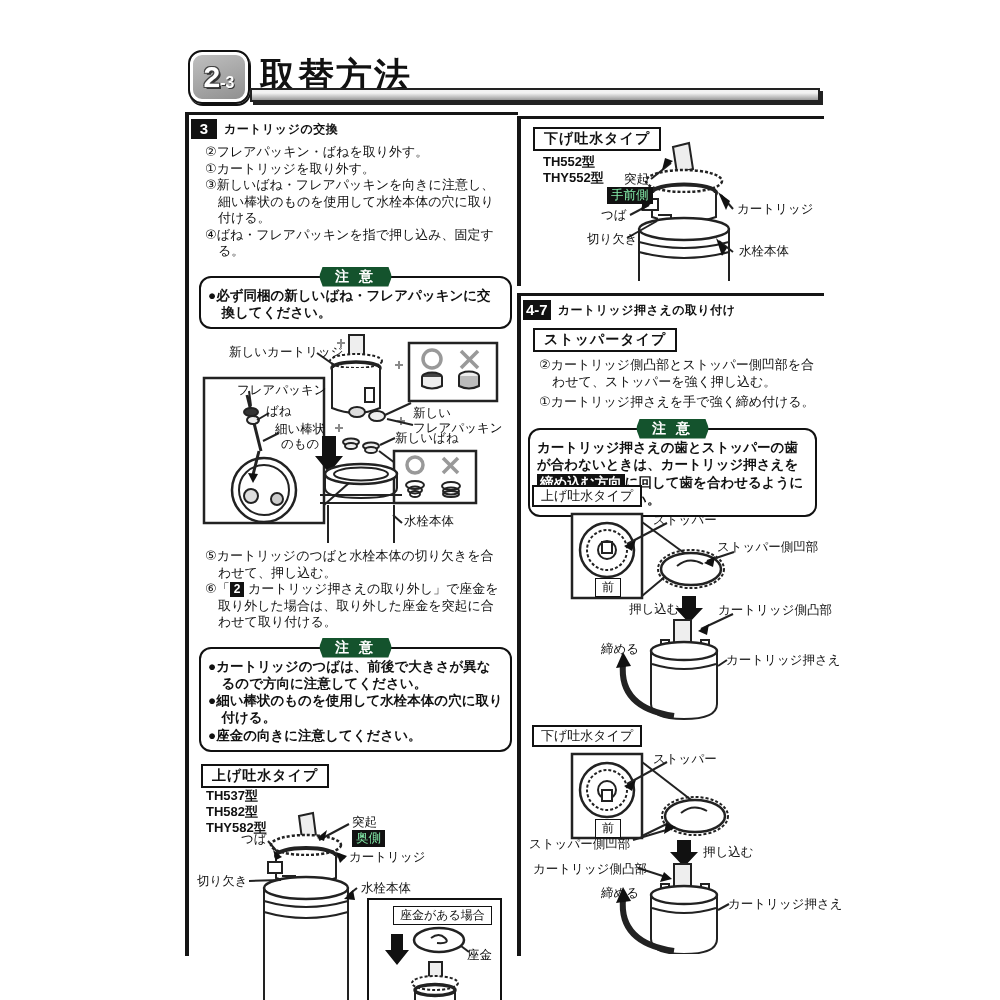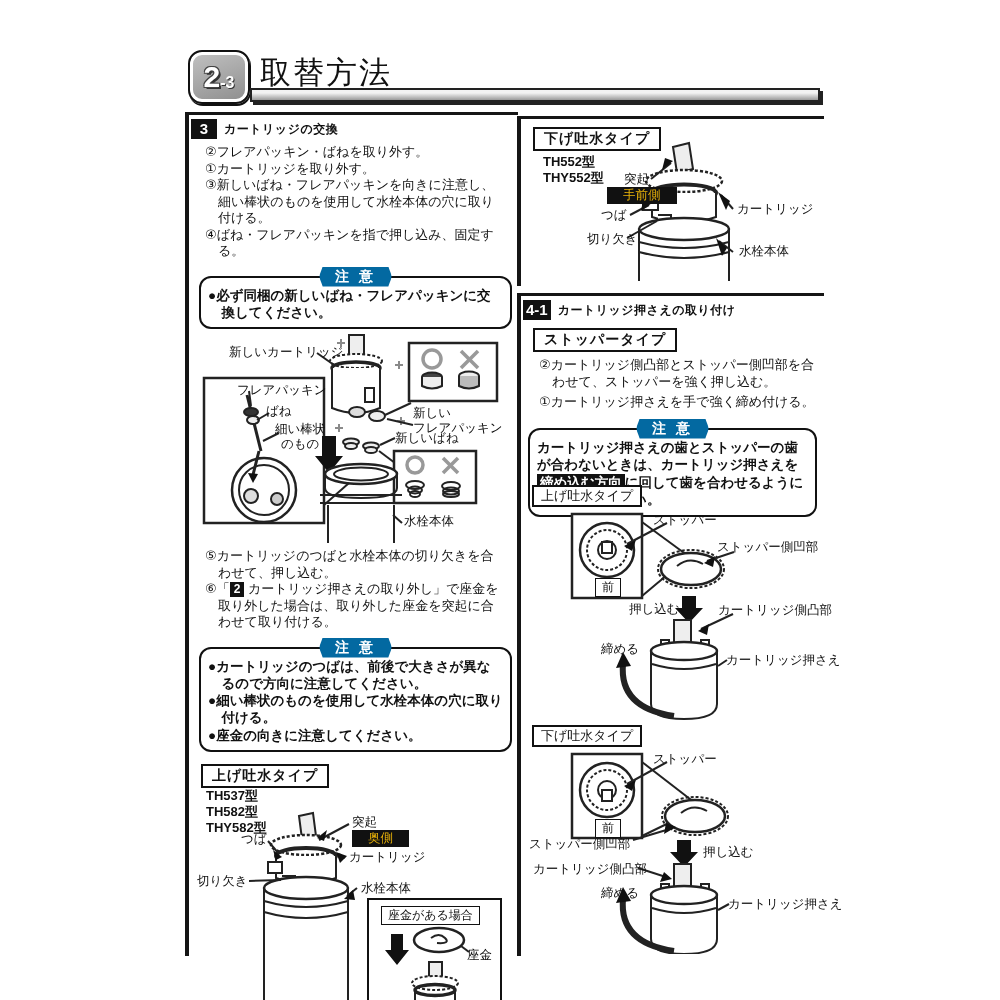--- a/index.html
+++ b/index.html
@@ -8,21 +8,21 @@
   
   .hdr-badge{position:absolute;left:188px;top:50px;width:58px;height:50px;
     border:2px solid #111;border-radius:14px;
     background:linear-gradient(160deg,#c2c2c2,#8d8d8d);
     box-shadow:inset 0 0 0 3px #fff,1px 2px 0 #111;
     display:flex;align-items:center;justify-content:center;}
   .hdr-badge .big{font-size:30px;font-weight:bold;color:#fff;
     text-shadow:-1px -1px 0 #444,1px -1px 0 #444,-1px 1px 0 #444,2px 2px 0 #333;}
   .hdr-badge .small{font-size:16px;font-weight:bold;color:#fff;margin-top:12px;
     text-shadow:1px 1px 0 #333;}
-  .hdr-title{position:absolute;left:260px;top:52px;font-size:31px;font-weight:normal;letter-spacing:2px;}
+  .hdr-title{position:absolute;left:260px;top:52px;font-size:36px;font-weight:bold;letter-spacing:2px;}
   .hdr-bar{position:absolute;left:250px;top:88px;width:566px;height:10px;
     border:2px solid #222;background:linear-gradient(#f2f2f2 30%,#9a9a9a);
     box-shadow:3px 3px 0 rgba(10,10,10,.9);}
   
   .col{position:absolute;border-top:3px solid #151515;border-left:4px solid #151515;background:#fff;}
   .col-left{left:185px;top:112px;width:329px;height:841px;}
   .col-r1{left:517px;top:116px;width:303px;height:167px;}
   .col-r2{left:517px;top:293px;width:303px;height:660px;}
   
   .sec-head{display:flex;align-items:center;gap:7px;margin:4px 0 0 2px;}
@@ -31,33 +31,33 @@
   .sec-title{font-size:12px;font-weight:bold;letter-spacing:.5px;}
   
   .steps{margin:5px 0 0 16px;width:296px;font-size:13px;line-height:1.27;}
   .step{padding-left:1em;text-indent:-1em;}
   .inline-badge{display:inline-block;background:#111;color:#fff;font-weight:bold;
     padding:0 4px;font-size:12px;line-height:15px;text-indent:0;}
   
   .caution{position:relative;border:2.5px solid #111;border-radius:12px;background:#fff;
     margin:16px 6px 0 10px;padding:9px 7px 6px 7px;}
   .caution-badge{position:absolute;top:-11px;left:50%;transform:translateX(-50%);
-    background:#0369a1;color:#fff;font-weight:bold;font-size:14px;letter-spacing:3px;
+    background:#14532d;color:#fff;font-weight:bold;font-size:14px;letter-spacing:3px;
     padding:1px 16px;clip-path:polygon(5% 0,95% 0,100% 50%,95% 100%,5% 100%,0 50%);}
   .caution .item{font-size:13.5px;font-weight:bold;line-height:1.28;padding-left:1em;text-indent:-1em;}
   .caution .plain{font-size:13.5px;font-weight:bold;line-height:1.3;}
   .hl{display:inline-block;background:#111;color:#fff;padding:0 3px;text-indent:0;}
   
   .type-label{display:inline-block;border:2px solid #111;background:#fff;
     font-size:14px;font-weight:bold;padding:1px 9px;letter-spacing:1px;}
   .models{margin:3px 0 0 22px;font-size:13px;font-weight:bold;line-height:1.25;}
   
   .diag{position:relative;}
   .dlabel{position:absolute;font-size:12.5px;font-weight:normal;white-space:nowrap;}
-  .dlabel.black{background:#111;color:#eab308;padding:0 16px;}
+  .dlabel.black{background:#111;color:#86efac;padding:0 4px;}
   .dlabel.boxed{border:2px solid #111;background:#fff;padding:0 7px;font-size:13px;}
   .dlabel.boxed-sm{border:1.5px solid #111;background:#fff;padding:0 6px;font-size:12px;}
   svg{position:absolute;left:0;top:0;}
   .zagane-box{position:absolute;border:2px solid #111;background:#fff;}
 </style>
 </head>
 <body>
 
 <div class="page">
 
@@ -259,21 +259,21 @@
             <path d="M62 38q8-6 14 0t-8 5"></path>
             <path d="M22 34h12v16h6l-12 15-12-15h6z" fill="#111" stroke="none"></path>
             <rect x="60" y="62" width="13" height="15" fill="#eee"></rect>
             <ellipse cx="66" cy="83" rx="23" ry="7" fill="#fff" stroke-dasharray="3 2"></ellipse>
             <ellipse cx="66" cy="90" rx="20" ry="5.5" stroke-width="3.5"></ellipse>
             <path d="M46 90v14q20 9 40 0V90"></path>
             <path d="M43 106h46"></path>
             <line x1="100" y1="52" x2="92" y2="46"></line>
           </g>
         </svg>
-        <div class="dlabel boxed-sm" style="left:12px;top:6px;">座金がある場合</div>
+        <div class="dlabel boxed-sm" style="left:24px;top:6px;">座金がある場合</div>
         <div class="dlabel" style="left:98px;top:47px;">座金</div>
       </div>
     </div>
   </div>
 
   <div class="col col-r1">
     <div style="margin:8px 0 0 12px;">
       <span class="type-label">下げ吐水タイプ</span>
     </div>
     <div class="models">
@@ -307,21 +307,21 @@
     <div class="dlabel" style="left:103px;top:52px;">突起</div>
     <div class="dlabel black" style="left:86px;top:68px;">手前側</div>
     <div class="dlabel" style="left:80px;top:88px;">つば</div>
     <div class="dlabel" style="left:216px;top:82px;">カートリッジ</div>
     <div class="dlabel" style="left:66px;top:112px;">切り欠き</div>
     <div class="dlabel" style="left:218px;top:124px;">水栓本体</div>
   </div>
 
   <div class="col col-r2">
     <div class="sec-head">
-      <span class="sec-num">4-1</span>
+      <span class="sec-num">4-7</span>
       <span class="sec-title">カートリッジ押さえの取り付け</span>
     </div>
 
     <div style="margin:8px 0 0 12px;">
       <span class="type-label">ストッパータイプ</span>
     </div>
 
     <div class="steps" style="margin-left:18px;width:278px;">
       <div class="step" style="margin-top:5px;">②カートリッジ側凸部とストッパー側凹部を合わせて、ストッパーを強く押し込む。</div>
       <div class="step" style="margin-top:4px;">①カートリッジ押さえを手で強く締め付ける。</div>

